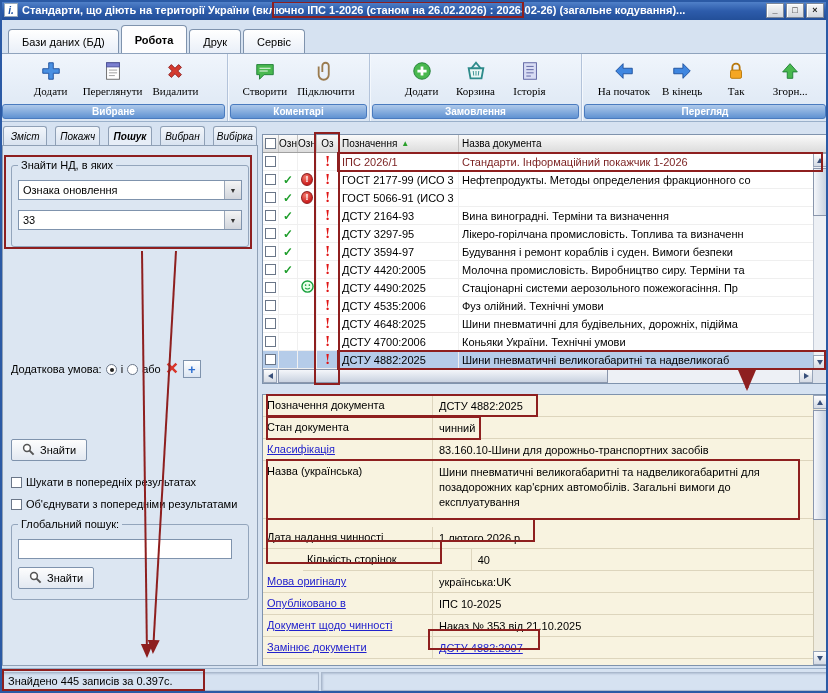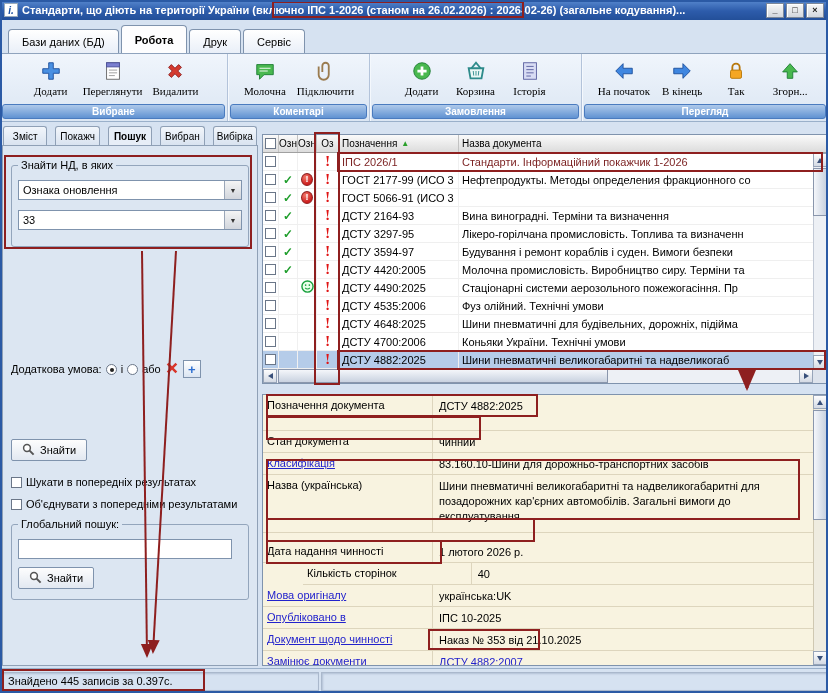--- a/index.html
+++ b/index.html
@@ -31,21 +31,21 @@
   .tgroup { display:flex; flex-direction:column; border-right:1px solid #b3c3da; box-shadow:1px 0 0 #f4f8fd; }
   .tgroup-items { flex:1; display:flex; align-items:flex-start; justify-content:center; padding-top:2px;font-family:Liberation Serif, serif; }
   .tbtn { display:flex; flex-direction:column; align-items:center; gap:1px; padding:2px 5px; min-width:54px; cursor:default; }
   .ticon { width:26px; height:26px; display:flex; align-items:center; justify-content:center; }
   .tlabel { white-space:nowrap; font-size:11px; }
   .tcaption { height:15px; margin:0 2px 2px; background:linear-gradient(#aec9ea,#6092d2); border:1px solid #4a7bbf;
     border-radius:3px; color:#fff; font-weight:bold; display:flex; align-items:center; justify-content:center; font-size:10px; }
 
   
   .leftpanel { position:absolute; left:2px; top:124px; width:256px; height:542px; z-index:3; }
-  .ltabs { display:flex; padding:2px 1px 0; height:21px; gap:8px; }
+  .ltabs { display:flex; padding:2px 1px 0; height:21px; gap:8px;font-style:italic; }
   .ltab { flex:1; display:flex; align-items:center; justify-content:center; border:1px solid #8fa0b6; border-bottom:none;
     border-radius:3px 3px 0 0; background:linear-gradient(#f2f6fb,#d9e3f0); white-space:nowrap; overflow:hidden; font-size:10px; padding:0 2px; }
   .ltab.active { background:#e7eef7; font-weight:bold; }
   .lcontent { position:relative; height:521px; border:1px solid #8fa0b6; background:#dce6f2; }
   .gbox { position:absolute; border:1px solid #93a5bc; border-radius:3px;padding-left:48px; }
   .legend { position:absolute; top:-7px; left:6px; background:#dce6f2; padding:0 3px; white-space:nowrap; }
   .combo { position:absolute; height:20px; background:#fff; border:1px solid #7f93ad; display:flex; }
   .cval { flex:1; display:flex; align-items:center; padding:0 4px; overflow:hidden; white-space:nowrap; }
   .cbtn { width:17px; background:linear-gradient(#f4f4f4,#d2d6dd); border-left:1px solid #9aa6b8;
     display:flex; align-items:center; justify-content:center; font-size:7px; color:#333; }
@@ -177,21 +177,21 @@
     <div class="tgroup" style="width:142px">
       <div class="tgroup-items">
         <div class="tbtn">
           <span class="ticon">
               <svg width="22" height="22" viewBox="0 0 24 24">
                 <path d="M3 5 h18 v11 h-10 l-5 5 v-5 h-3 z" fill="#49b84f" stroke="#1e7e34"></path>
                 <line x1="6" y1="9" x2="18" y2="9" stroke="#fff"></line>
                 <line x1="6" y1="12" x2="15" y2="12" stroke="#fff"></line>
               </svg>
             </span>
-          <span class="tlabel">Молочна</span>
+          <span class="tlabel">Створити</span>
         </div>
         <div class="tbtn">
           <span class="ticon">
               <svg width="22" height="22" viewBox="0 0 24 24">
                 <path d="M8 13 V6.5 a3.5 3.5 0 0 1 7 0 V16 a5.5 5.5 0 0 1 -11 0 V7" fill="none" stroke="#9a7b4f" stroke-width="2"></path>
               </svg>
             </span>
           <span class="tlabel">Підключити</span>
         </div>
       </div>
@@ -539,21 +539,21 @@
       <div class="hthumb" style="left:15px;top:-1px;width:330px"></div>
       <div class="sbtn" style="right:0;top:-1px">
           <span class="tri tri-right"></span>
         </div>
     </div>
     <div class="scorner"></div>
   </div>
 
   <div class="detailpanel">
     <div class="dbody">
-        <div class="drow" style="height: 36px;">
+        <div class="drow" style="height: 22px;">
           <div class="dlabel">Позначення документа</div>
           <div class="dvalue">ДСТУ 4882:2025</div>
         </div>
         <div class="drow" style="height: 22px;">
           <div class="dlabel">Стан документа</div>
           <div class="dvalue">чинний</div>
         </div>
         <div class="drow" style="height: 22px;">
           <div class="dlabel"><span class="dlink">Класифікація</span></div>
           <div class="dvalue">83.160.10-Шини для дорожньо-транспортних засобів</div>

